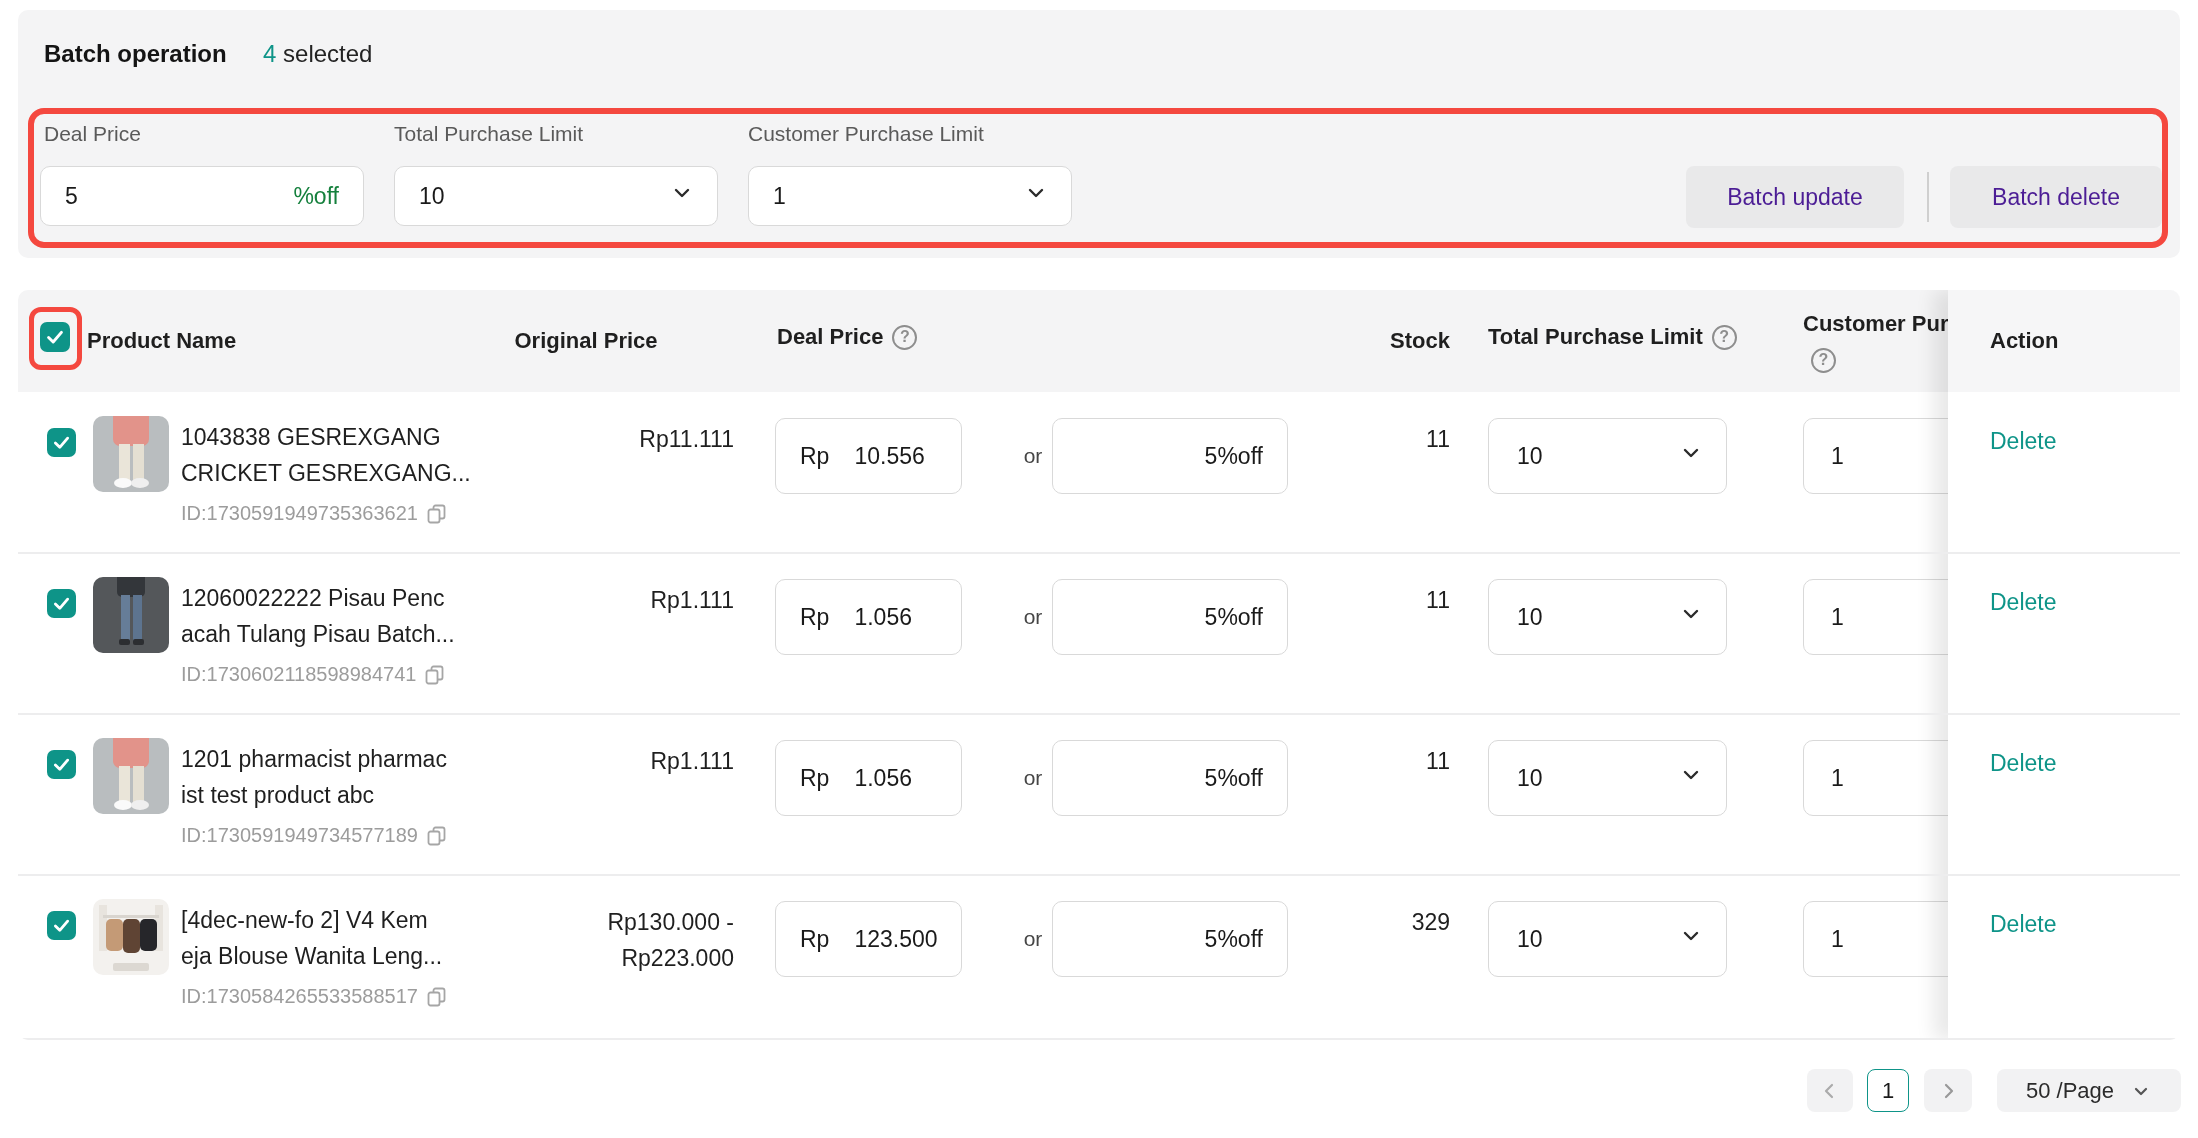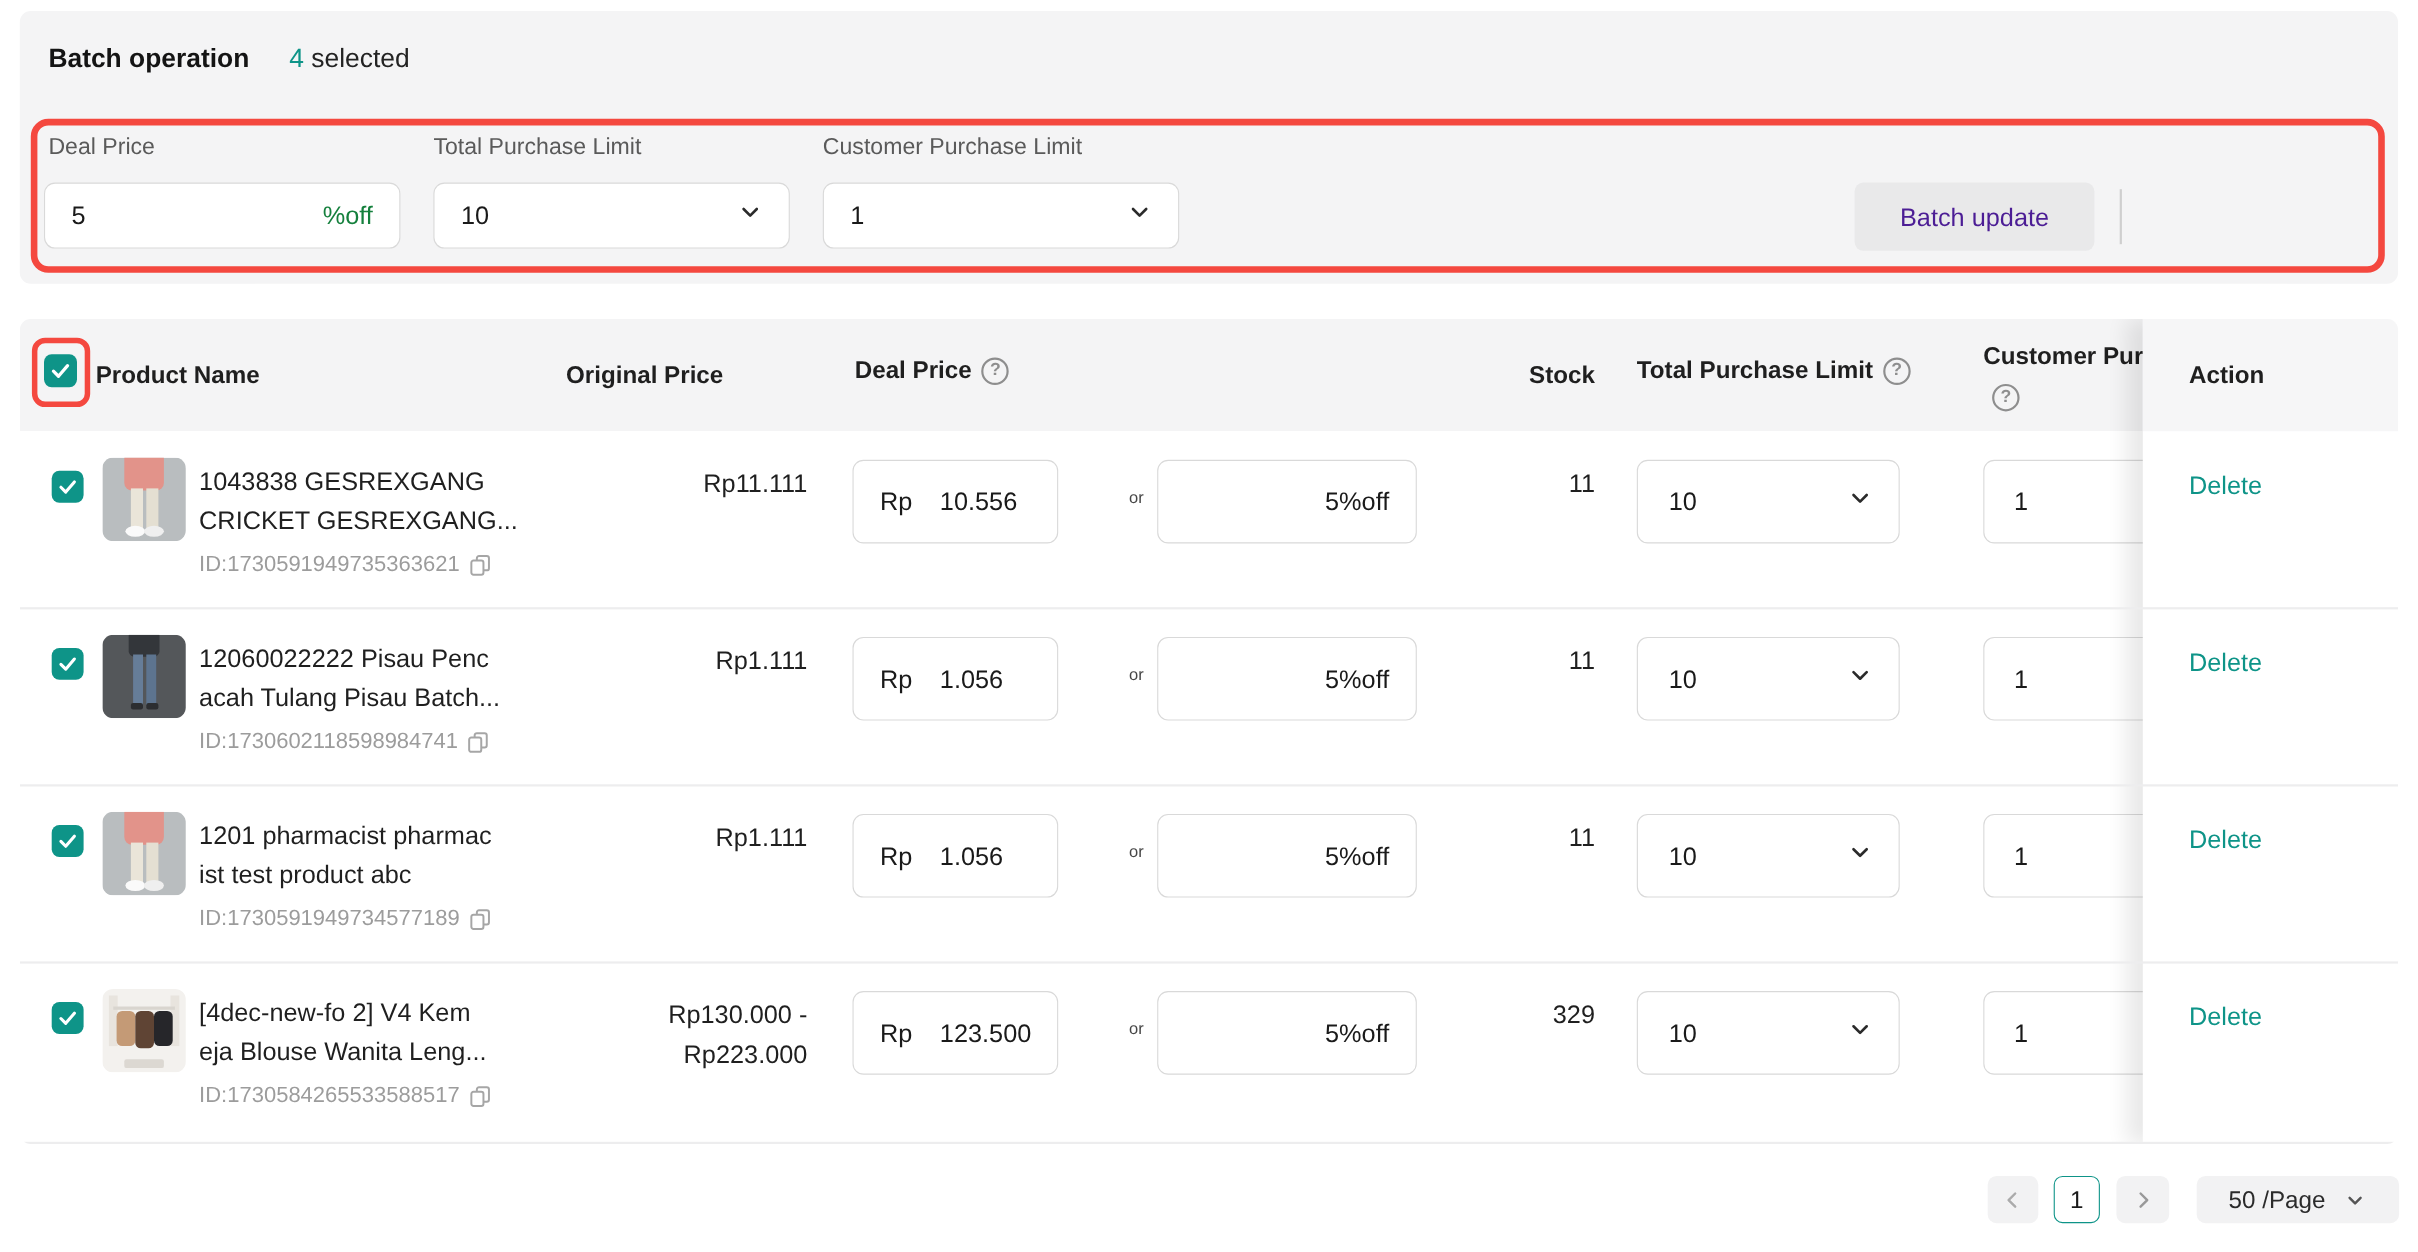--- a/index.html
+++ b/index.html
@@ -32,21 +32,21 @@
 
   .trow { position:absolute; left:0; width:2162px; height:161px; background:#fff; }
   .thumb { position:absolute; left:75px; top:24px; width:76px; height:76px; border-radius:10px; overflow:hidden; }
   .pname { position:absolute; left:163px; top:27px; font-size:23px; line-height:36px; color:#1f1f1f; }
   .pid { position:absolute; left:163px; top:110px; font-size:20px; color:#9c9c9c; display:flex; align-items:center; gap:8px; }
   .copybtn { display:inline-flex; cursor:pointer; }
   .oprice { position:absolute; left:420px; top:29px; width:296px; text-align:right; font-size:23px; line-height:36px; color:#1f1f1f; }
   .rbox { position:absolute; top:26px; height:76px; background:#fff; border:1.5px solid #d9d9d9; border-radius:10px; display:flex; align-items:center; font-size:23px; color:#1a1a1a; }
   .rbox input { border:none; outline:none; background:transparent; font:inherit; color:inherit; width:100%; min-width:0; }
   .dealbox { left:757px; width:187px; padding:0 16px 0 24px; gap:25px; }
-  .orlbl { position:absolute; left:990px; top:52px; width:50px; text-align:center; font-size:15px; color:#464646; }
+  .orlbl { position:absolute; left:990px; top:52px; width:50px; text-align:center; font-size:21px; color:#464646; }
   .offbox { left:1034px; width:236px; justify-content:flex-end; padding-right:24px; }
   .stockv { position:absolute; left:1230px; top:34px; width:202px; text-align:right; font-size:23px; color:#1f1f1f; }
   .tplsel { left:1470px; width:239px; padding:0 22px 0 28px; cursor:pointer; }
   .cplbox { left:1785px; width:212px; padding-left:27px; }
 
   .action-col { position:absolute; left:1930px; top:0; width:232px; height:750px; background:#fff; box-shadow:-14px 0 18px rgba(0,0,0,0.09); z-index:4; }
   .action-head { height:102px; background:#f6f6f7; display:flex; align-items:center; padding-left:42px; font-size:22px; font-weight:600; color:#1f1f1f; }
   .del { position:absolute; left:42px; font-size:23px; color:#0e9488; cursor:pointer; }
   .sep { position:absolute; left:0; width:2162px; height:2px; background:#ededee; z-index:5; }
 
@@ -90,20 +90,21 @@
       <span class="selval">1</span>
       <span class="chev">
         <svg width="26" height="26" viewBox="0 0 26 26">
             <polyline points="7,10 13,16 19,10" fill="none" stroke="#2b2b2b" stroke-width="2.4" stroke-linecap="round" stroke-linejoin="round"></polyline>
           </svg>
       </span>
     </div>
 
     <button class="gbtn" style="left:1668px;width:218px;">Batch update</button>
     <div class="btn-divider"></div>
+    <button class="gbtn" style="left:1932px;width:212px;">Batch delete</button>
   </div>
 
   <div class="table-card">
 
     <div class="thead">
       <div class="red-cb-box"></div>
       <div class="cbx" style="left:22px;top:32px;width:30px;height:30px;">
         <svg width="22" height="22" viewBox="0 0 24 24">
             <polyline points="5,12.5 10,17.5 19,7" fill="none" stroke="#fff" stroke-width="3.2" stroke-linecap="round" stroke-linejoin="round"></polyline>
           </svg>

